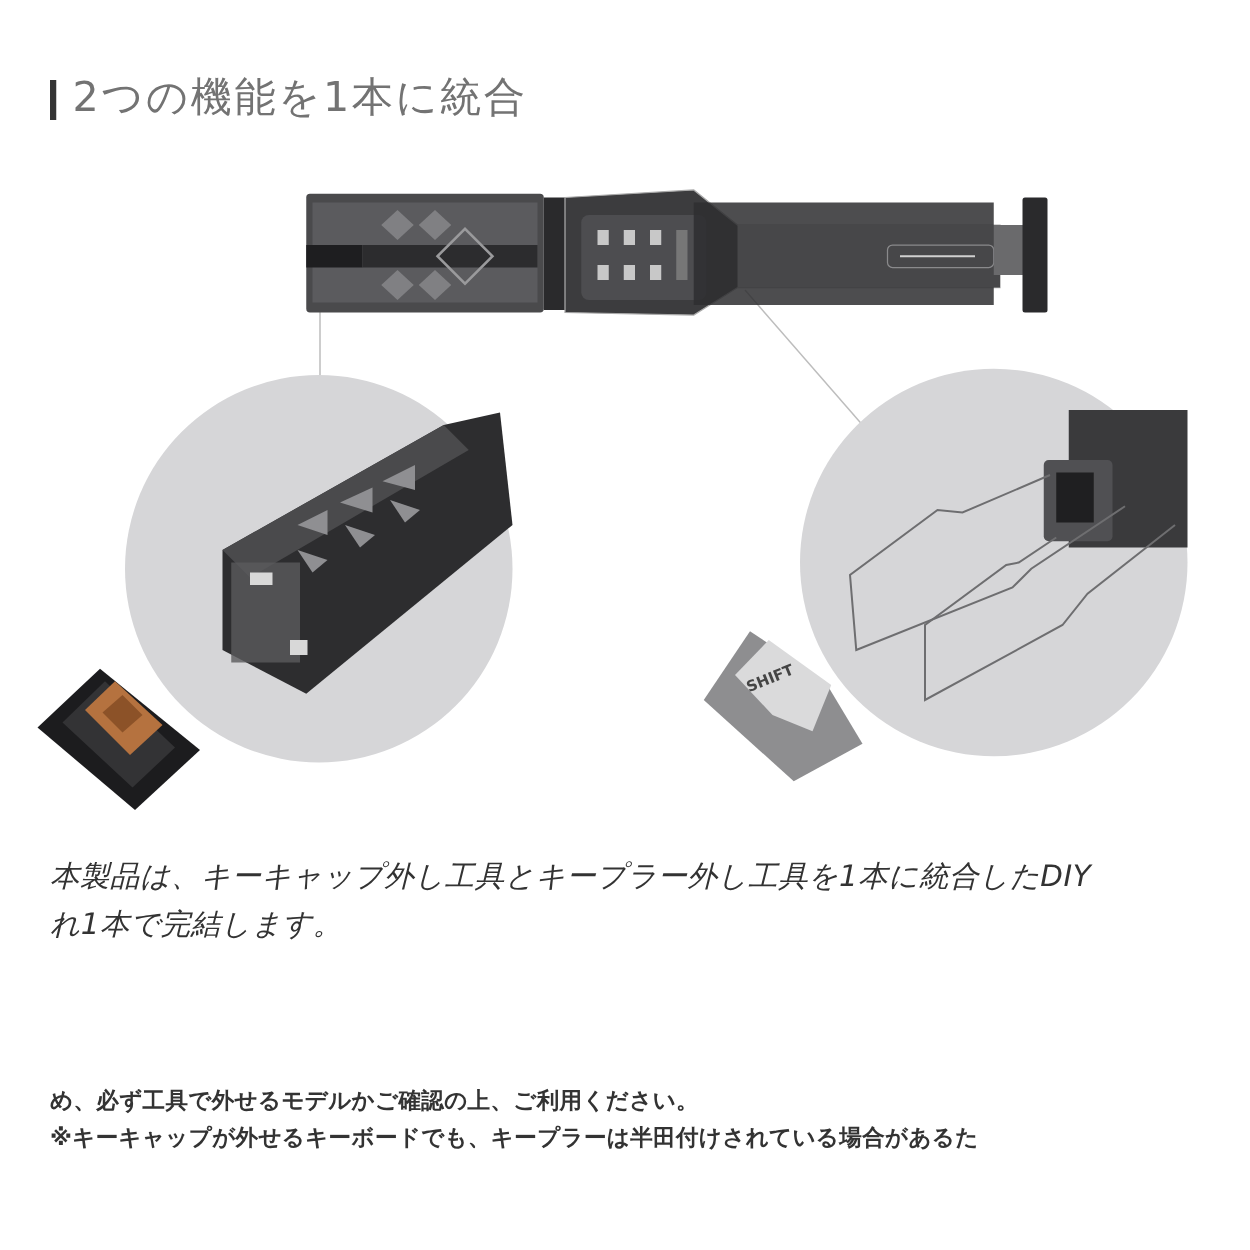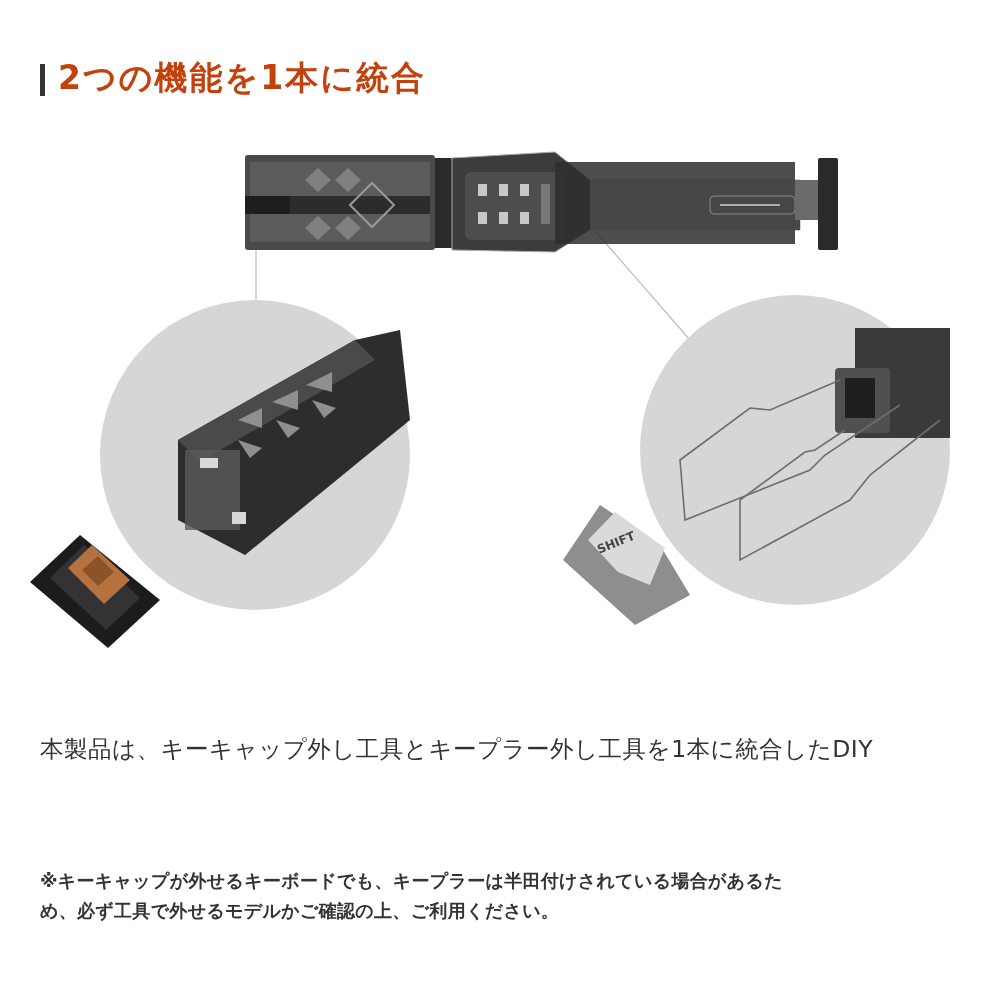--- a/index.html
+++ b/index.html
@@ -1,21 +1,21 @@
 <!DOCTYPE html>
 <html><head>
 <meta charset="utf-8">
 <style>
   html, body { margin:0; padding:0; background:#ffffff; }
   body { width:1000px; height:1000px; position:relative; overflow:hidden;
          font-family:"DejaVu Sans", "Liberation Sans", sans-serif; color:#333333; }
   .title-bar { position:absolute; left:40px; top:64px; width:5px; height:32px; background:#333333; }
-  .title { position:absolute; left:58px; top:56px; font-size:33px; font-weight:bold; letter-spacing:2px; color:#c2410c; white-space:nowrap; }
+  .title { position:absolute; left:58px; top:56px; font-size:33px; font-weight:normal; letter-spacing:2px; color:#737373; white-space:nowrap; }
   .art { position:absolute; left:0; top:0; }
-  .desc { position:absolute; left:40px; top:730px; width:920px; font-size:23.5px; line-height:38px; color:#333333; letter-spacing:0.5px; }
+  .desc { position:absolute; left:40px; top:682px; width:920px; font-size:23.5px; line-height:38px; color:#333333; letter-spacing:0.5px;font-style:italic; }
   .note { position:absolute; left:40px; top:866px; width:920px; font-size:18px; line-height:30px; font-weight:bold; color:#333333; letter-spacing:0.3px; }
   .line { display:block; }
 </style>
 </head>
 <body>
 
 <div class="title-bar"></div>
 <div class="title">2つの機能を1本に統合</div>
 
 <svg class="art" width="1000" height="700" viewBox="0 0 1000 700">
@@ -94,18 +94,19 @@
 
   <g>
     <polygon points="563,560 600,505 660,545 690,595 635,625" fill="#8e8e90"></polygon>
     <polygon points="588,540 615,512 665,548 650,585 618,572" fill="#dadadb"></polygon>
     <text x="595" y="548" font-size="12" font-weight="bold" fill="#444" transform="rotate(-22 612 540)">SHIFT</text>
   </g>
 </svg>
 
 <div class="desc">
   <span class="line">本製品は、キーキャップ外し工具とキープラー外し工具を1本に統合したDIY</span>
+  <span class="line">れ1本で完結します。</span>
 </div>
 
 <div class="note">
+  <span class="line">め、必ず工具で外せるモデルかご確認の上、ご利用ください。</span>
   <span class="line">※キーキャップが外せるキーボードでも、キープラーは半田付けされている場合があるた</span>
-  <span class="line">め、必ず工具で外せるモデルかご確認の上、ご利用ください。</span>
 </div>
 
 </body></html>

